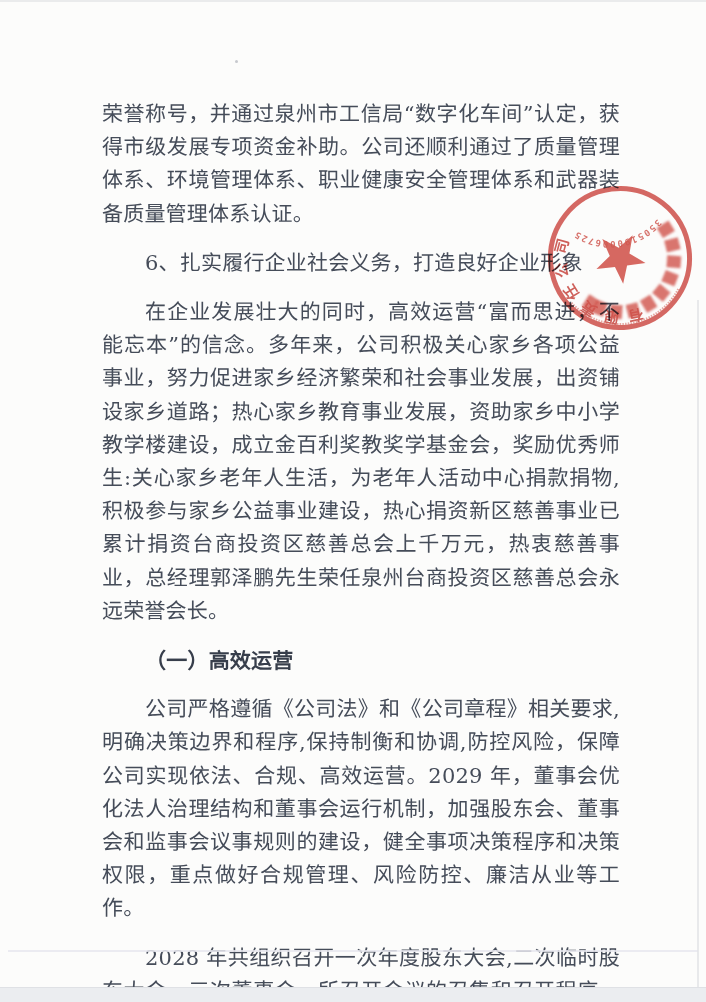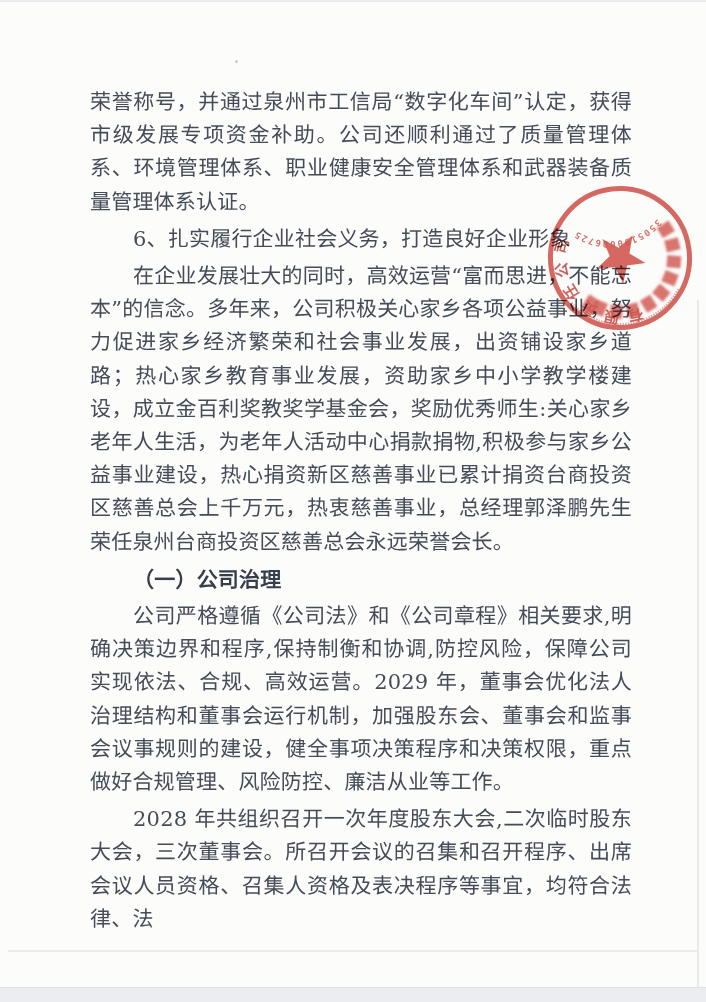--- a/index.html
+++ b/index.html
@@ -16,21 +16,21 @@
   .scanner-band{position:absolute;left:0;top:987px;width:706px;height:15px;background:#ebedf0;border-top:1px solid #dfe1e5;}
   .speck{position:absolute;left:235px;top:60px;width:3px;height:3px;border-radius:50%;background:#b9bcc2;opacity:.8;}
 
   
   .textblock{
     position:absolute;left:86px;top:82px;width:550px;
     font-size:21px;line-height:33.2px;color:#454c59;
     text-align:justify;text-justify:inter-character;
     letter-spacing:0.2px;
   }
-  .textblock p{margin:4px;}
+  .textblock p{margin:16px;}
   .textblock p.ind{text-indent:2.05em;}
   .textblock p.bold{font-weight:bold;color:#373e4b;}
 
   
   .seal{
     position:absolute;left:545px;top:183px;width:150px;height:150px;
     mix-blend-mode:multiply;opacity:.92;filter:blur(0.35px);
   }
   .seal .ring-line{fill:none;stroke:#cc4038;stroke-width:5;opacity:.85;}
   .seal .star{fill:#d0453c;opacity:.88;}
@@ -44,21 +44,21 @@
 </style>
 </head>
 <body>
 
 <div class="paper"></div>
 
 <div class="textblock">
   <p>荣誉称号，并通过泉州市工信局“数字化车间”认定，获得市级发展专项资金补助。公司还顺利通过了质量管理体系、环境管理体系、职业健康安全管理体系和武器装备质量管理体系认证。</p>
   <p class="ind">6、扎实履行企业社会义务，打造良好企业形象</p>
   <p class="ind">在企业发展壮大的同时，高效运营“富而思进，不能忘本”的信念。多年来，公司积极关心家乡各项公益事业，努力促进家乡经济繁荣和社会事业发展，出资铺设家乡道路；热心家乡教育事业发展，资助家乡中小学教学楼建设，成立金百利奖教奖学基金会，奖励优秀师生:关心家乡老年人生活，为老年人活动中心捐款捐物,积极参与家乡公益事业建设，热心捐资新区慈善事业已累计捐资台商投资区慈善总会上千万元，热衷慈善事业，总经理郭泽鹏先生荣任泉州台商投资区慈善总会永远荣誉会长。</p>
-  <p class="ind bold">（一）公司治理</p>
+  <p class="ind bold">（一）高效运营</p>
   <p class="ind">公司严格遵循《公司法》和《公司章程》相关要求,明确决策边界和程序,保持制衡和协调,防控风险，保障公司实现依法、合规、高效运营。2029 年，董事会优化法人治理结构和董事会运行机制，加强股东会、董事会和监事会议事规则的建设，健全事项决策程序和决策权限，重点做好合规管理、风险防控、廉洁从业等工作。</p>
   <p class="ind">2028 年共组织召开一次年度股东大会,二次临时股东大会，三次董事会。所召开会议的召集和召开程序、出席会议人员资格、召集人资格及表决程序等事宜，均符合法律、法</p>
 </div>
 
 <svg class="seal" viewBox="0 0 150 150" xmlns="http://www.w3.org/2000/svg">
   <defs>
     <path id="ringPath" d="M 30.8 106 A 54 54 0 1 1 119.2 106"></path>
     <path id="numPath" d="M 28.3 114.2 A 61 61 0 0 1 121.7 114.2"></path>
     <path id="microPath" d="M 20.9 37.1 A 66 66 0 0 1 129.1 37.1"></path>
   </defs>

